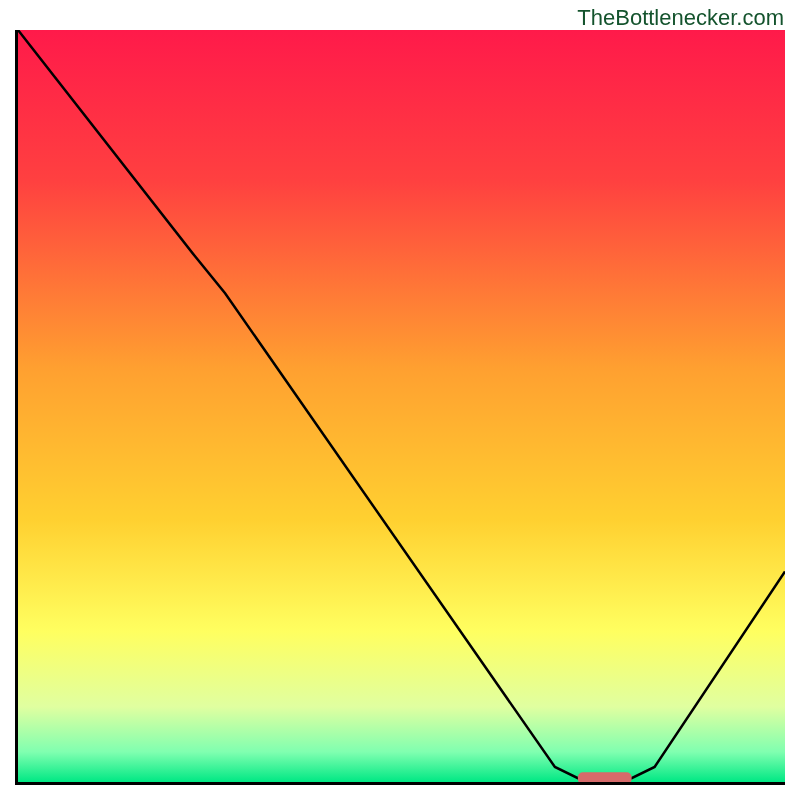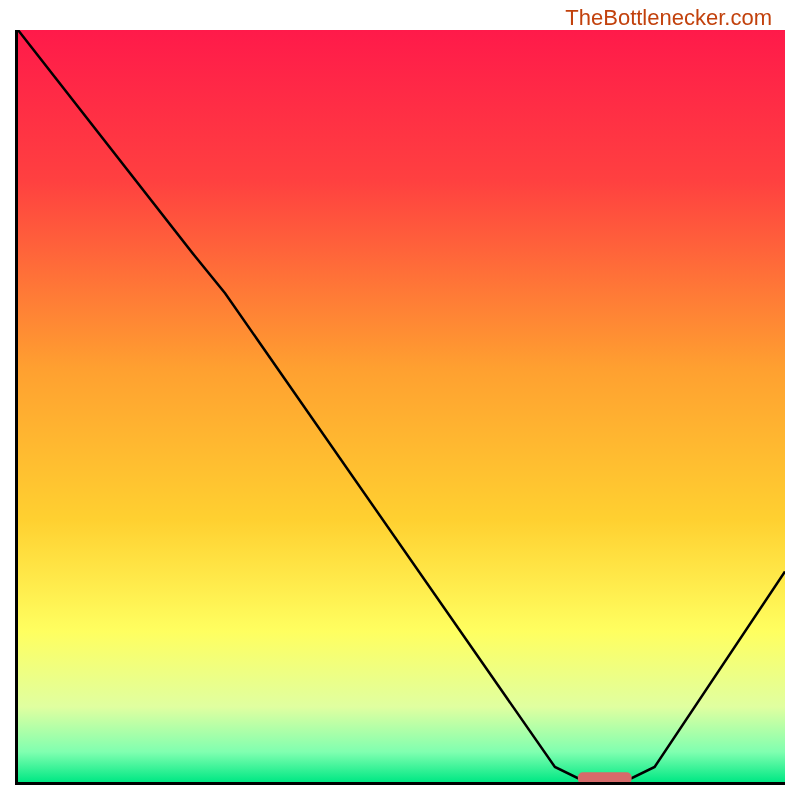--- a/index.html
+++ b/index.html
@@ -7,22 +7,22 @@
     padding: 0;
     width: 800px;
     height: 800px;
     background: #ffffff;
     position: relative;
     font-family: Arial, sans-serif;
   }
   .watermark {
     position: absolute;
     top: 5px;
-    right: 28px;
-    color: #c2410c;
+    right: 16px;
+    color: #14532d;
     font-size: 22px;
     font-weight: 500;
     z-index: 10;
   }
   .chart-container {
     position: absolute;
     top: 30px;
     left: 15px;
     width: 770px;
     height: 755px;

